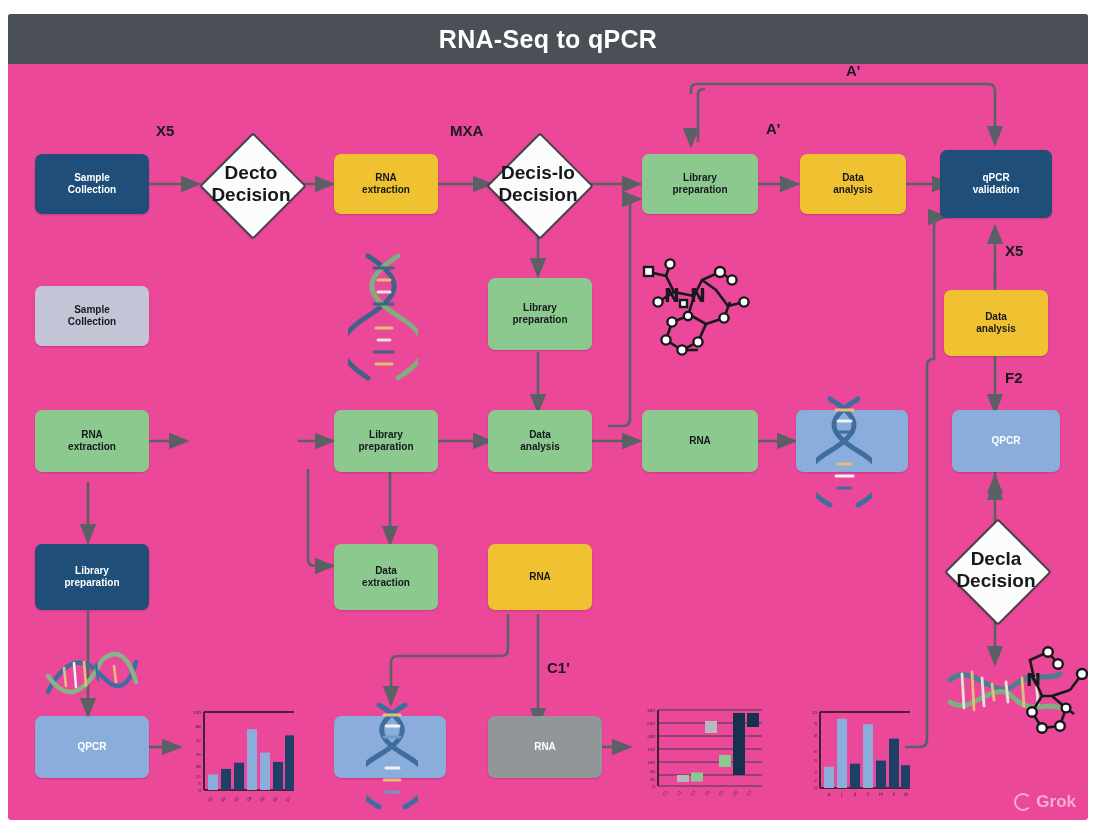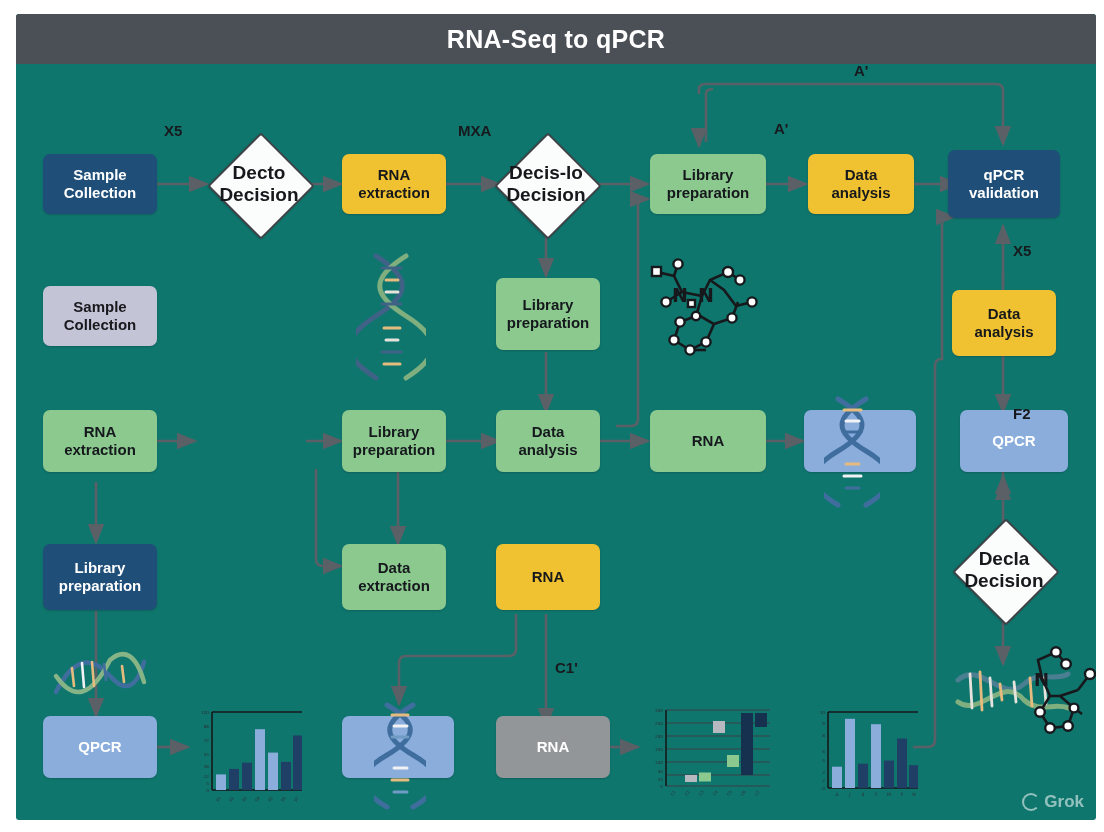--- a/index.html
+++ b/index.html
@@ -12,25 +12,25 @@
   }
   #canvas {
     position: relative;
     width: 1104px;
     height: 832px;
     background: #ffffff;
     overflow: hidden;
   }
   #board {
     position: absolute;
-    left: 16px;
+    left: 8px;
     top: 14px;
     width: 1080px;
     height: 806px;
-    background: #0f766e;
+    background: #ec4899;
     border-radius: 3px;
     overflow: hidden;
   }
   #header {
     position: absolute;
     left: 0;
     top: 0;
     width: 1080px;
     height: 50px;
     background: #4b4f56;
@@ -46,21 +46,21 @@
   }
   
   .node {
     position: absolute;
     box-sizing: border-box;
     border-radius: 7px;
     display: flex;
     align-items: center;
     justify-content: center;
     text-align: center;
-    font-size: 15px;
+    font-size: 10px;
     font-weight: bold;
     line-height: 1.18;
     padding: 2px 6px;
     box-shadow: 0 1px 2px rgba(0,0,0,0.18);
     z-index: 6;
   }
   .n-darkblue { background: #1f4e79; color: #ffffff; }
   .n-green    { background: #8cc98f; color: #15181c; }
   .n-yellow   { background: #f0c231; color: #16181b; }
   .n-midblue  { background: #8aaddc; color: #ffffff; }
@@ -441,21 +441,21 @@
 
     <div class="node n-gray" style="left:480px; top:702px; width:114px; height:62px;">
       <span>RNA</span>
     </div>
 
     <div class="edge-label" style="left:148px; top:108px;">X5</div>
     <div class="edge-label" style="left:442px; top:108px;">MXA</div>
     <div class="edge-label" style="left:838px; top:48px;">A'</div>
     <div class="edge-label" style="left:758px; top:106px;">A'</div>
     <div class="edge-label" style="left:997px; top:228px;">X5</div>
-    <div class="edge-label" style="left:997px; top:355px;margin-top:36px;">F2</div>
+    <div class="edge-label" style="left:997px; top:355px;">F2</div>
     <div class="edge-label" style="left:539px; top:645px;">C1'</div>
 
     <svg class="chart" style="left:172px; top:690px; width:120px; height:110px;" viewBox="0 0 120 110">
       <g>
         <line x1="24" y1="8" x2="114" y2="8" stroke="#16181b" stroke-width="1.6"></line>
         <line x1="24" y1="8" x2="24" y2="86" stroke="#16181b" stroke-width="1.6"></line>
         <line x1="24" y1="86" x2="114" y2="86" stroke="#16181b" stroke-width="1.6"></line>
       </g>
       <g font-family="DejaVu Sans, sans-serif" font-size="4.2" fill="#2b2f34" text-anchor="end">
         <text x="21" y="9.5">100</text>

